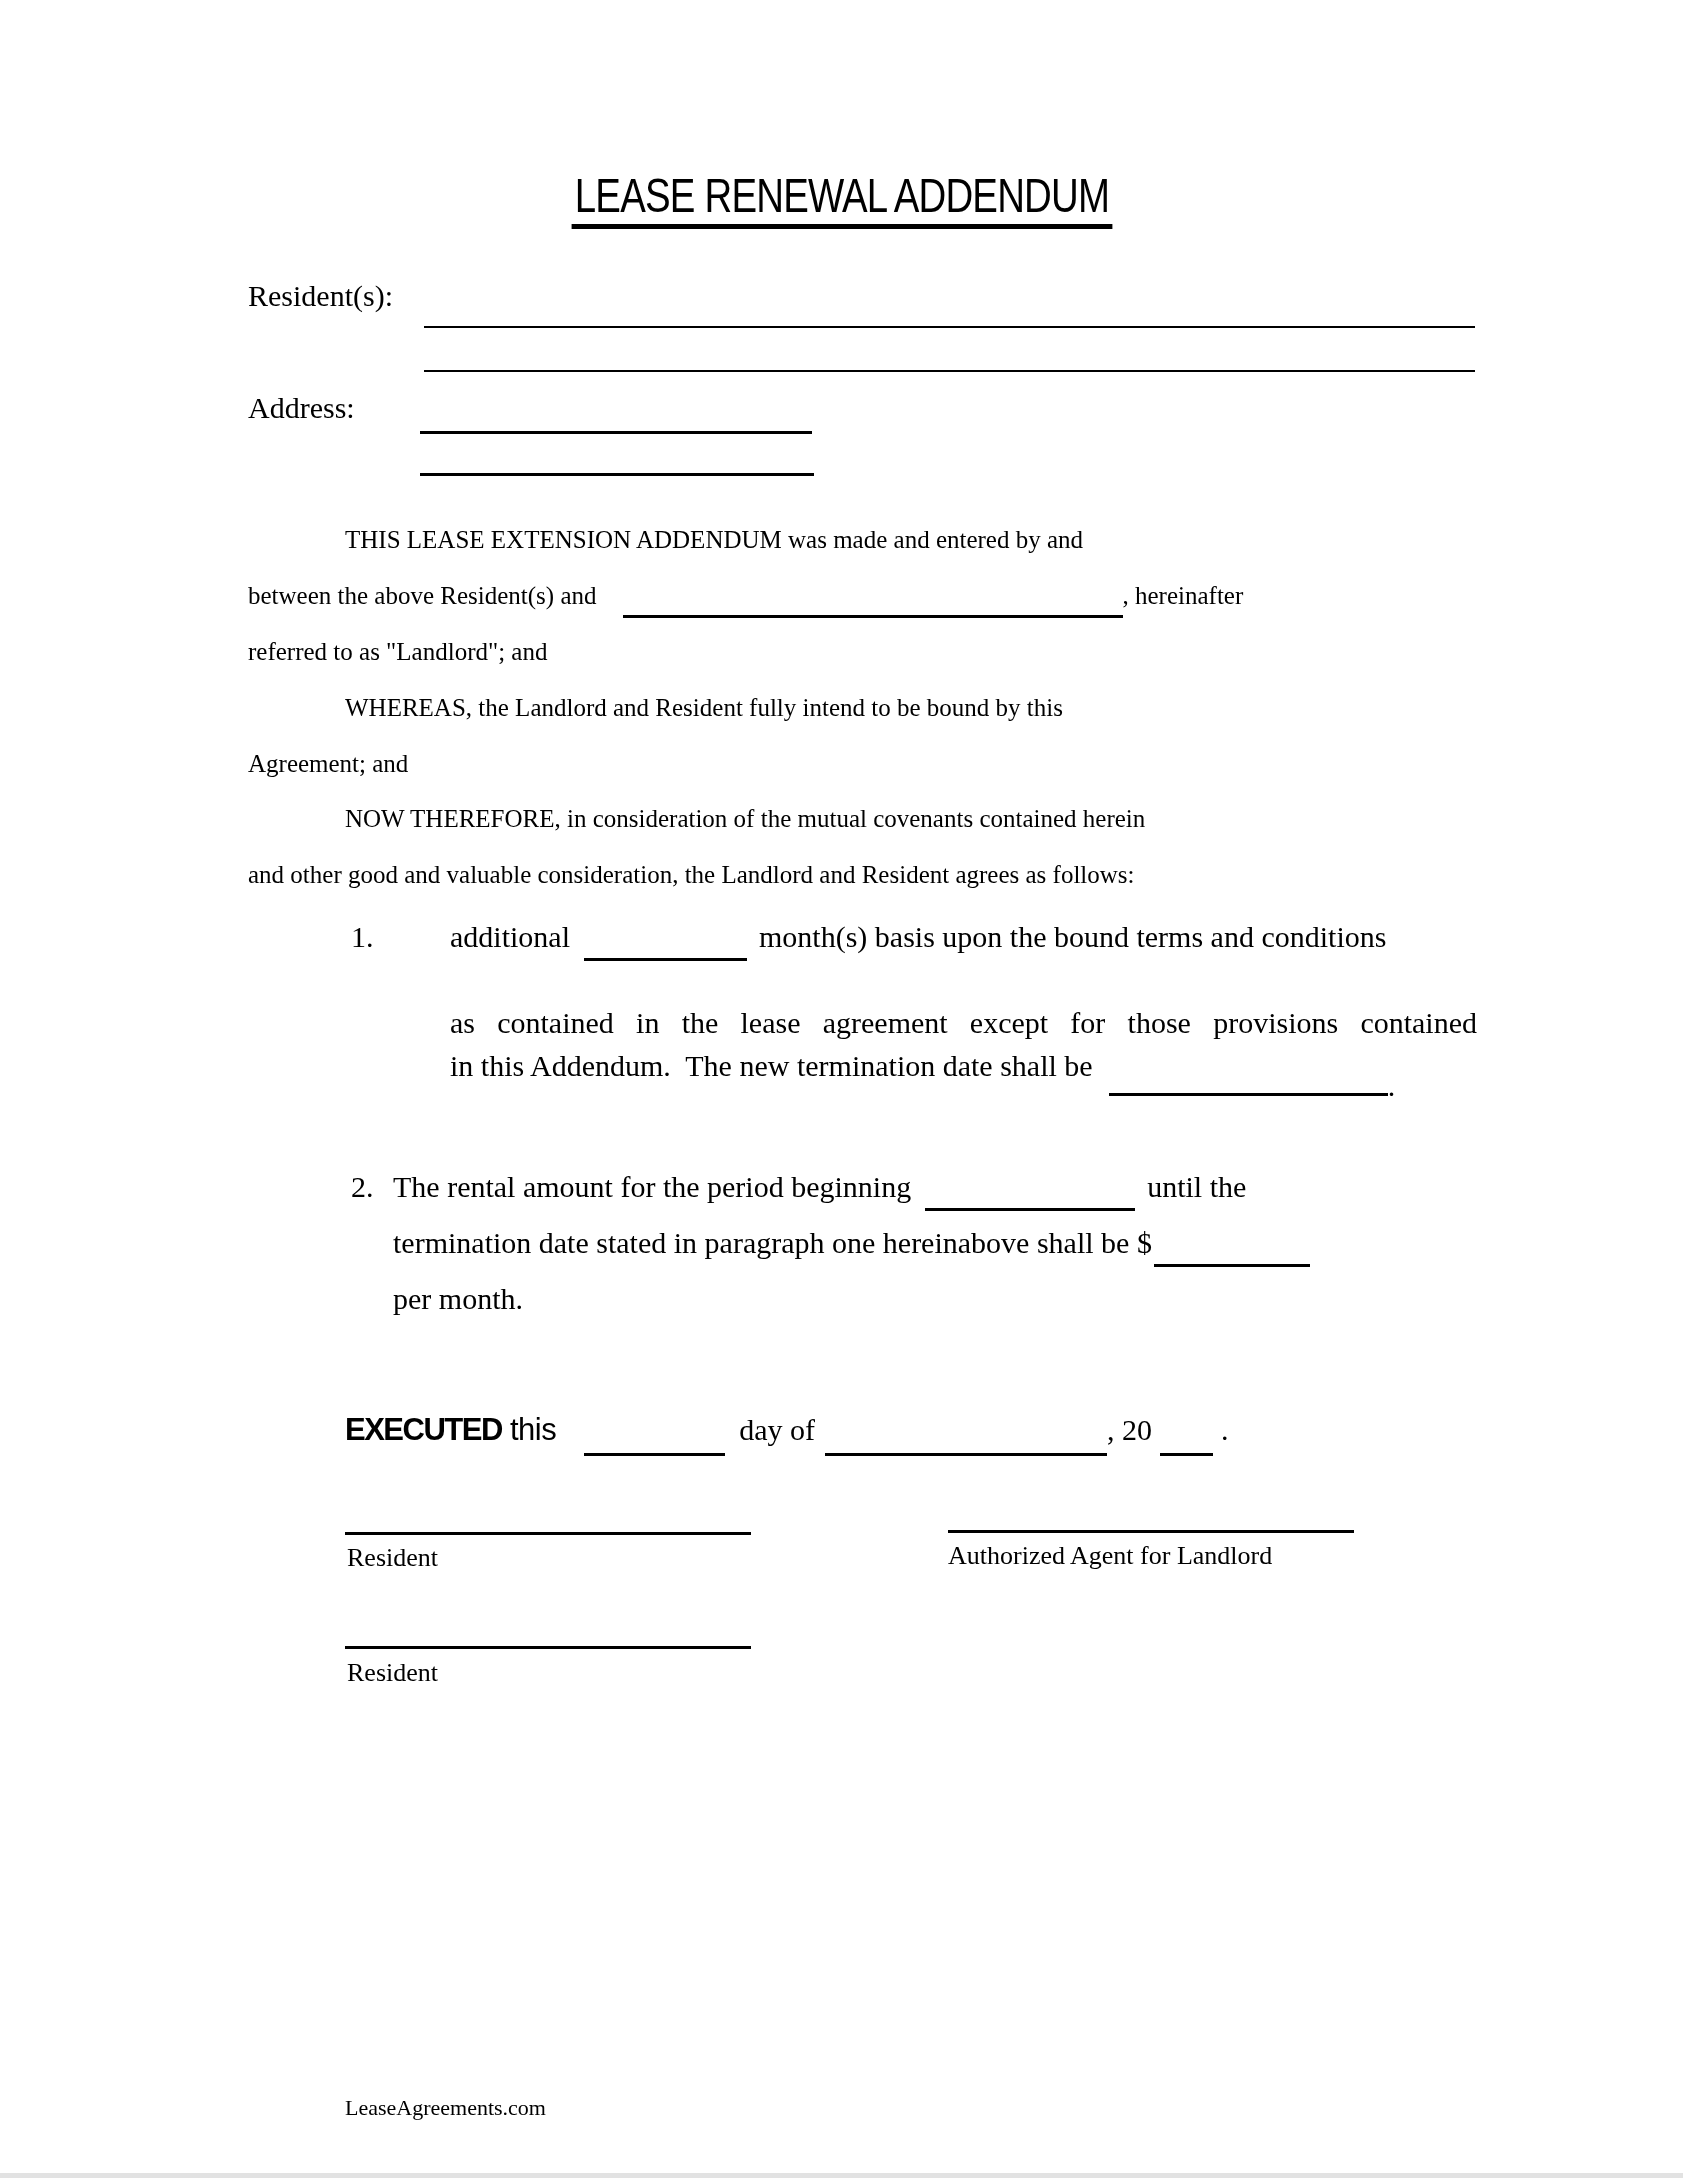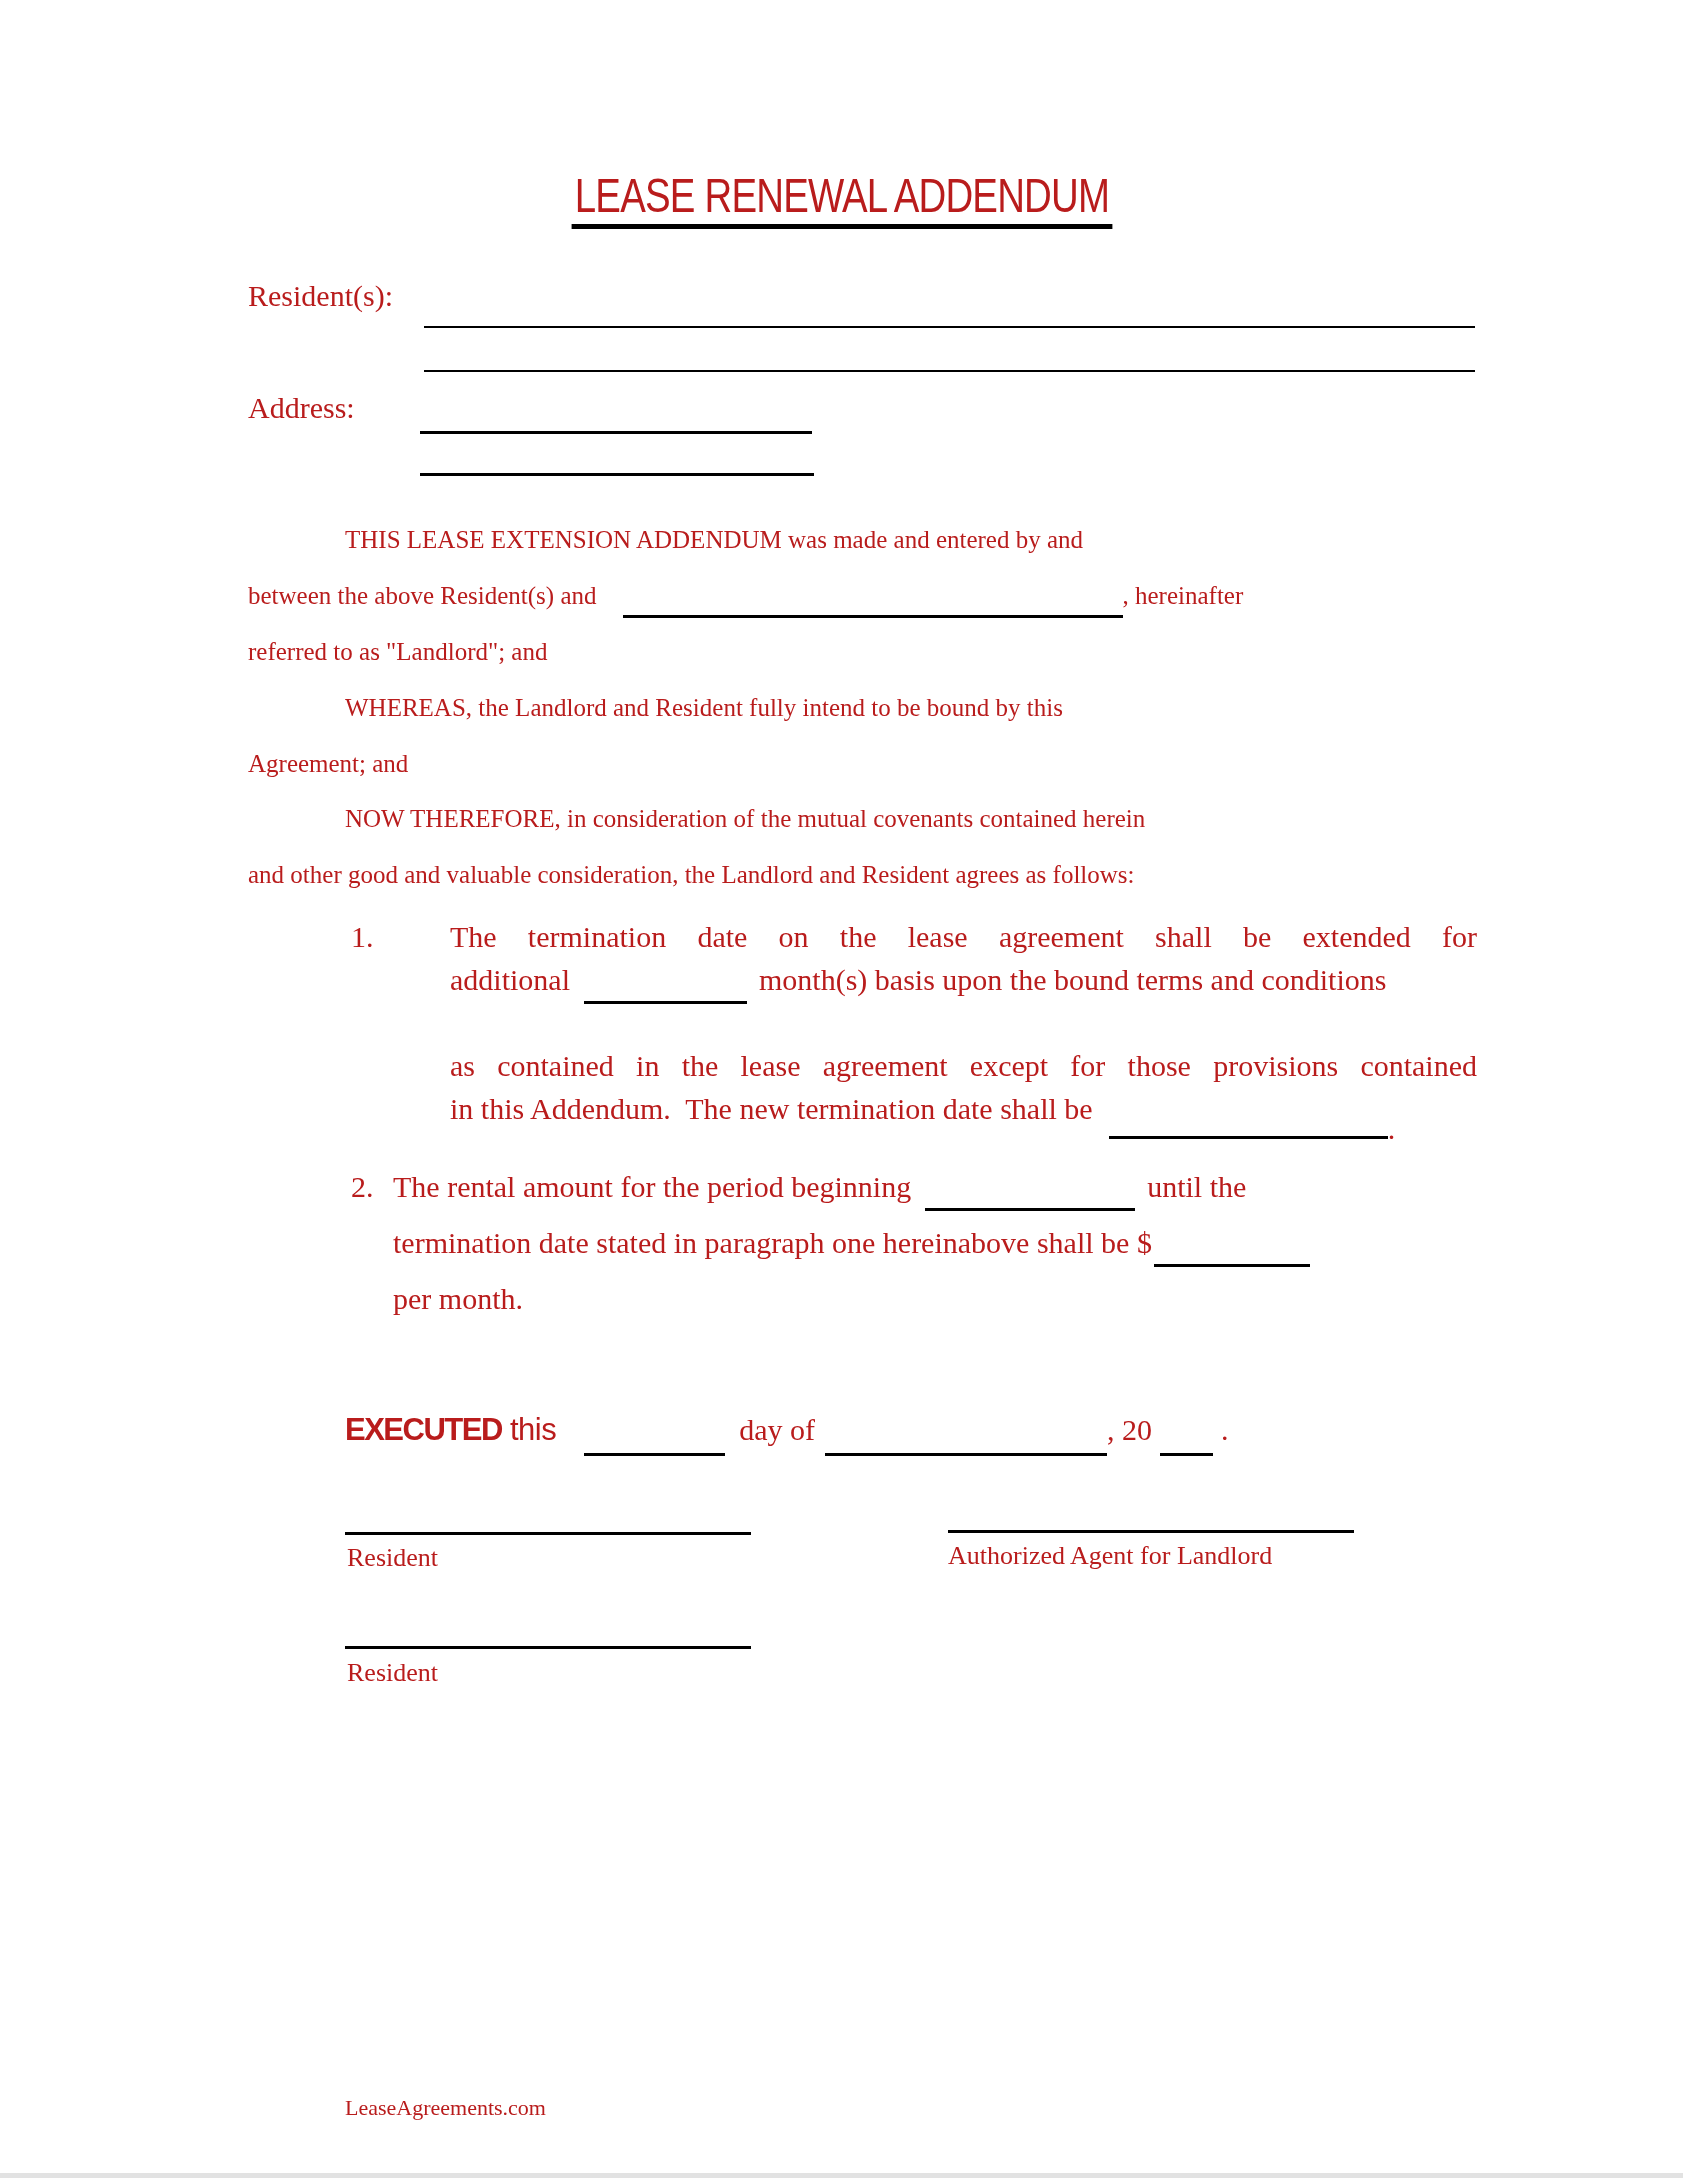--- a/index.html
+++ b/index.html
@@ -1,21 +1,21 @@
 <!DOCTYPE html>
 <html><head>
 <meta charset="utf-8">
 <style>
   html,body{margin:0;padding:0;background:#ffffff;}
   .page{
     position:relative;
     width:1683px;height:2178px;
     background:#ffffff;
     font-family:"Liberation Serif","DejaVu Serif",serif;
-    color:#b91c1c;
+    color:#000000;
     overflow:hidden;
   }
   
   .title-wrap{
     position:absolute;top:172px;left:0;width:100%;
     text-align:center;
   }
   .title-text{
     display:inline-block;
     font-family:"Liberation Sans","DejaVu Sans",sans-serif;
@@ -117,21 +117,20 @@
   </div>
 
   <div class="para" style="left:248px;top:680px;width:1233px;">
     <div class="doc-line indent">WHEREAS, the Landlord and Resident fully intend to be bound by this</div>
     <div class="doc-line">Agreement; and</div>
   </div>
 
   <div class="clause" style="left:351px;top:915px;">
     <span class="clause-num">1.</span>
     <div class="clause-body">
-      <div class="tight-line just">The termination date on the lease agreement shall be extended for</div>
       <div class="tight-line">
         <span>additional</span><span class="blank b-months"></span><span>month(s) basis upon the bound terms and conditions</span>
       </div>
       <div class="spacer43"></div>
       <div class="tight-line just">as contained in the lease agreement except for those provisions contained</div>
       <div class="tight-line">
         <span class="keep-sp">in this Addendum.  The new termination date shall be</span><span class="blank b-termdate"></span><span style="display:inline-block;transform:translateY(20px);">.</span>
       </div>
     </div>
   </div>

